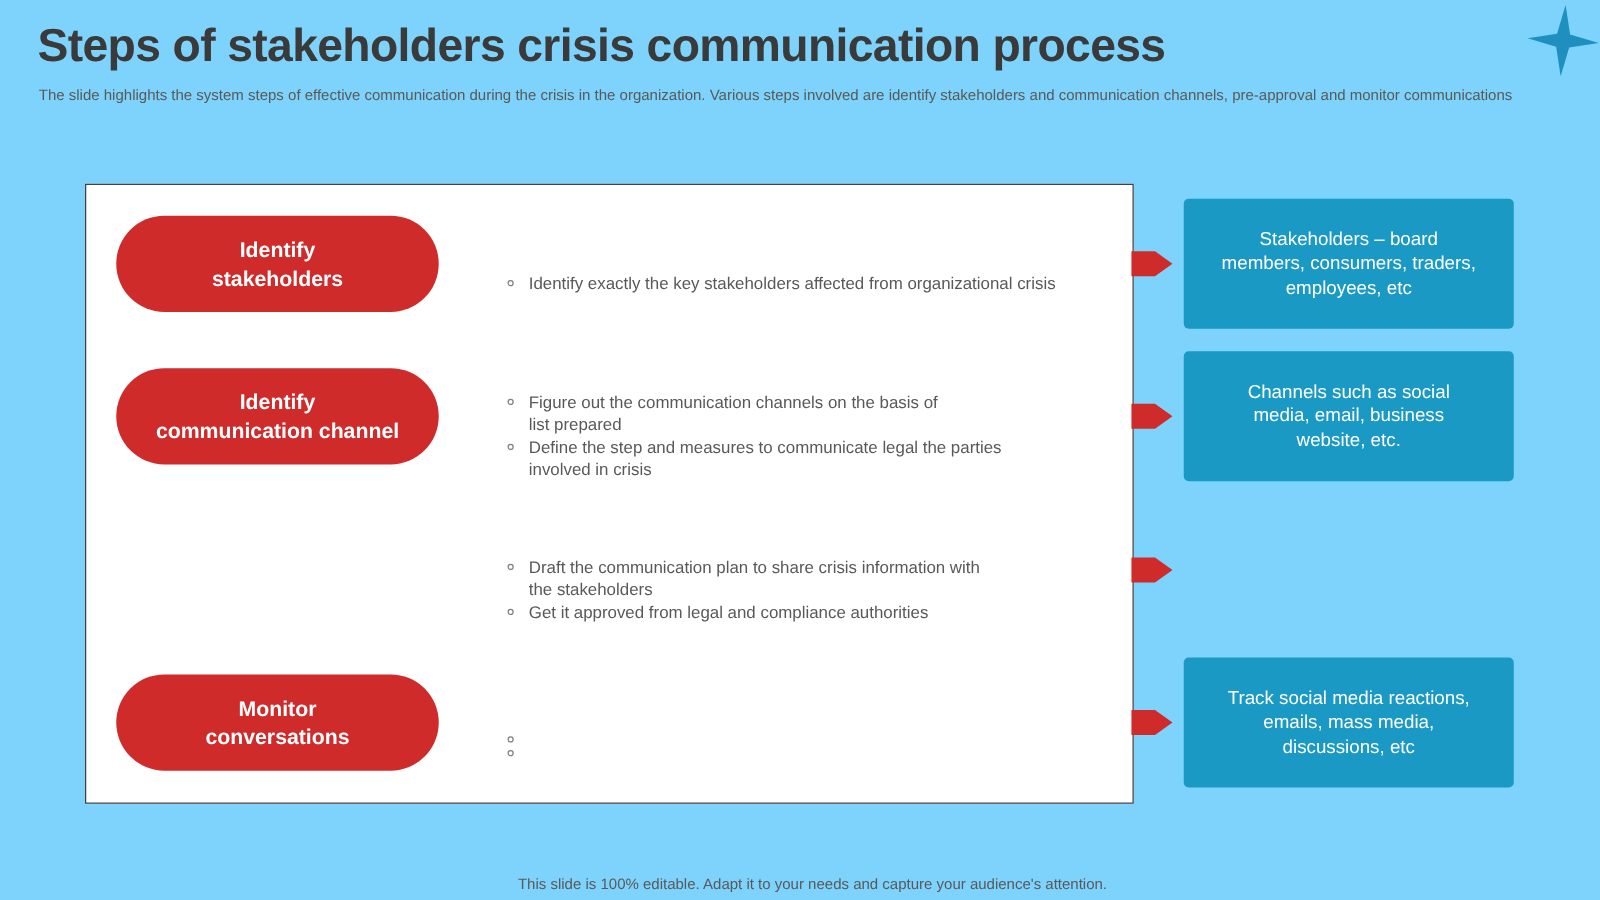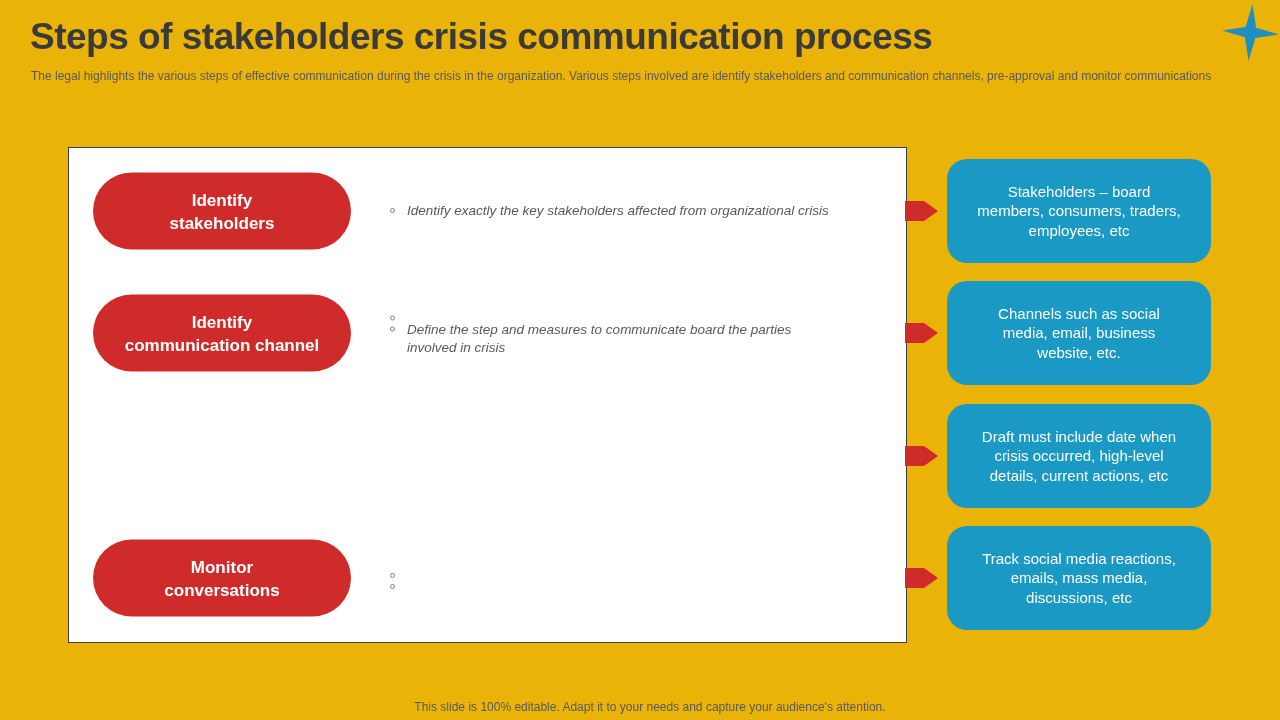--- a/index.html
+++ b/index.html
@@ -1,21 +1,21 @@
 <!DOCTYPE html>
 <html><head>
 <meta charset="utf-8">
 <style>
   * { box-sizing: border-box; }
   html, body { margin: 0; padding: 0; background: #ffffff; }
   .slide {
     position: relative;
     width: 1280px;
     height: 720px;
-    background: #eab308;
+    background: #7dd3fc;
     font-family: "Liberation Sans", sans-serif;
     overflow: hidden;
   }
   .title {
     position: absolute;
     left: 30px;
     top: 16px;
     font-size: 37px;
     font-weight: bold;
     color: #3a3a3a;
@@ -76,24 +76,23 @@
     line-height: 23px;
     white-space: pre-line;
     padding: 16px 14px;
   }
   .bullets {
     position: absolute;
     left: 388px;
     top: 50%;
     transform: translateY(-50%);
     width: 505px;
-    margin: 0;
+    margin: 16px;
     padding: 0;
     list-style: none;
-    font-style: italic;
   }
   .bullet {
     display: flex;
     align-items: flex-start;
     color: #595959;
     font-size: 13.5px;
     line-height: 18px;
   }
   .bullet .marker {
     flex: 0 0 auto;
@@ -111,21 +110,21 @@
     transform: translateY(-50%);
   }
   .result {
     position: absolute;
     left: 947px;
     top: 50%;
     transform: translateY(-50%);
     width: 264px;
     height: 104px;
     background: #1a99c4;
-    border-radius: 20px;
+    border-radius: 4px;
     display: flex;
     align-items: center;
     justify-content: center;
     text-align: center;
     color: #ffffff;
     font-size: 15px;
     line-height: 19.5px;
     white-space: pre-line;
     padding: 0 8px;
   }
@@ -139,21 +138,21 @@
     color: #595959;
     padding-left: 20px;
   }
 </style>
 </head>
 <body>
 
 <div class="slide">
 
   <div class="title">Steps of stakeholders crisis communication process</div>
-  <div class="subtitle">The legal highlights the various steps of effective communication during the crisis in the organization. Various steps involved are identify stakeholders and communication channels, pre-approval and monitor communications</div>
+  <div class="subtitle">The slide highlights the system steps of effective communication during the crisis in the organization. Various steps involved are identify stakeholders and communication channels, pre-approval and monitor communications</div>
 
   <svg class="star" viewBox="0 0 60 60">
     <polygon points="30,0 35.5,24.5 60,30 35.5,35.5 30,60 24.5,35.5 0,30 24.5,24.5" fill="#1e8fbf"></polygon>
   </svg>
 
   <div class="main-box"></div>
 
   <div class="row row-0">
     <div class="pill">
       <span>Identify
@@ -176,46 +175,54 @@
   </div>
 
   <div class="row row-1">
     <div class="pill">
       <span>Identify
 communication channel</span>
     </div>
     <ul class="bullets">
       <li class="bullet">
         <span class="marker"></span>
-      </li>
-      <li class="bullet">
-        <span class="marker"></span>
-        <span class="btext">Define the step and measures to communicate board the parties
+        <span class="btext">Figure out the communication channels on the basis of
+list prepared</span>
+      </li>
+      <li class="bullet">
+        <span class="marker"></span>
+        <span class="btext">Define the step and measures to communicate legal the parties
 involved in crisis</span>
       </li>
     </ul>
     <svg class="arrow" width="33" height="23" viewBox="0 0 33 23">
       <polygon points="0,1.5 19,1.5 33,11.5 19,21.5 0,21.5" fill="#d02b2b"></polygon>
     </svg>
     <div class="result">
       <span>Channels such as social
 media, email, business
 website, etc.</span>
     </div>
   </div>
 
   <div class="row row-2">
-    <svg class="arrow" width="33" height="23" viewBox="0 0 33 23">
-      <polygon points="0,1.5 19,1.5 33,11.5 19,21.5 0,21.5" fill="#d02b2b"></polygon>
-    </svg>
-    <div class="result">
-      <span>Draft must include date when
-crisis occurred, high-level
-details, current actions, etc</span>
-    </div>
+    <ul class="bullets">
+      <li class="bullet">
+        <span class="marker"></span>
+        <span class="btext">Draft the communication plan to share crisis information with
+the stakeholders</span>
+      </li>
+      <li class="bullet">
+        <span class="marker"></span>
+        <span class="btext">Get it approved from legal and compliance authorities</span>
+      </li>
+    </ul>
+    <svg class="arrow" width="33" height="23" viewBox="0 0 33 23">
+      <polygon points="0,1.5 19,1.5 33,11.5 19,21.5 0,21.5" fill="#d02b2b"></polygon>
+    </svg>
   </div>
 
   <div class="row row-3">
     <div class="pill">
       <span>Monitor
 conversations</span>
     </div>
     <ul class="bullets">
       <li class="bullet">
         <span class="marker"></span>

